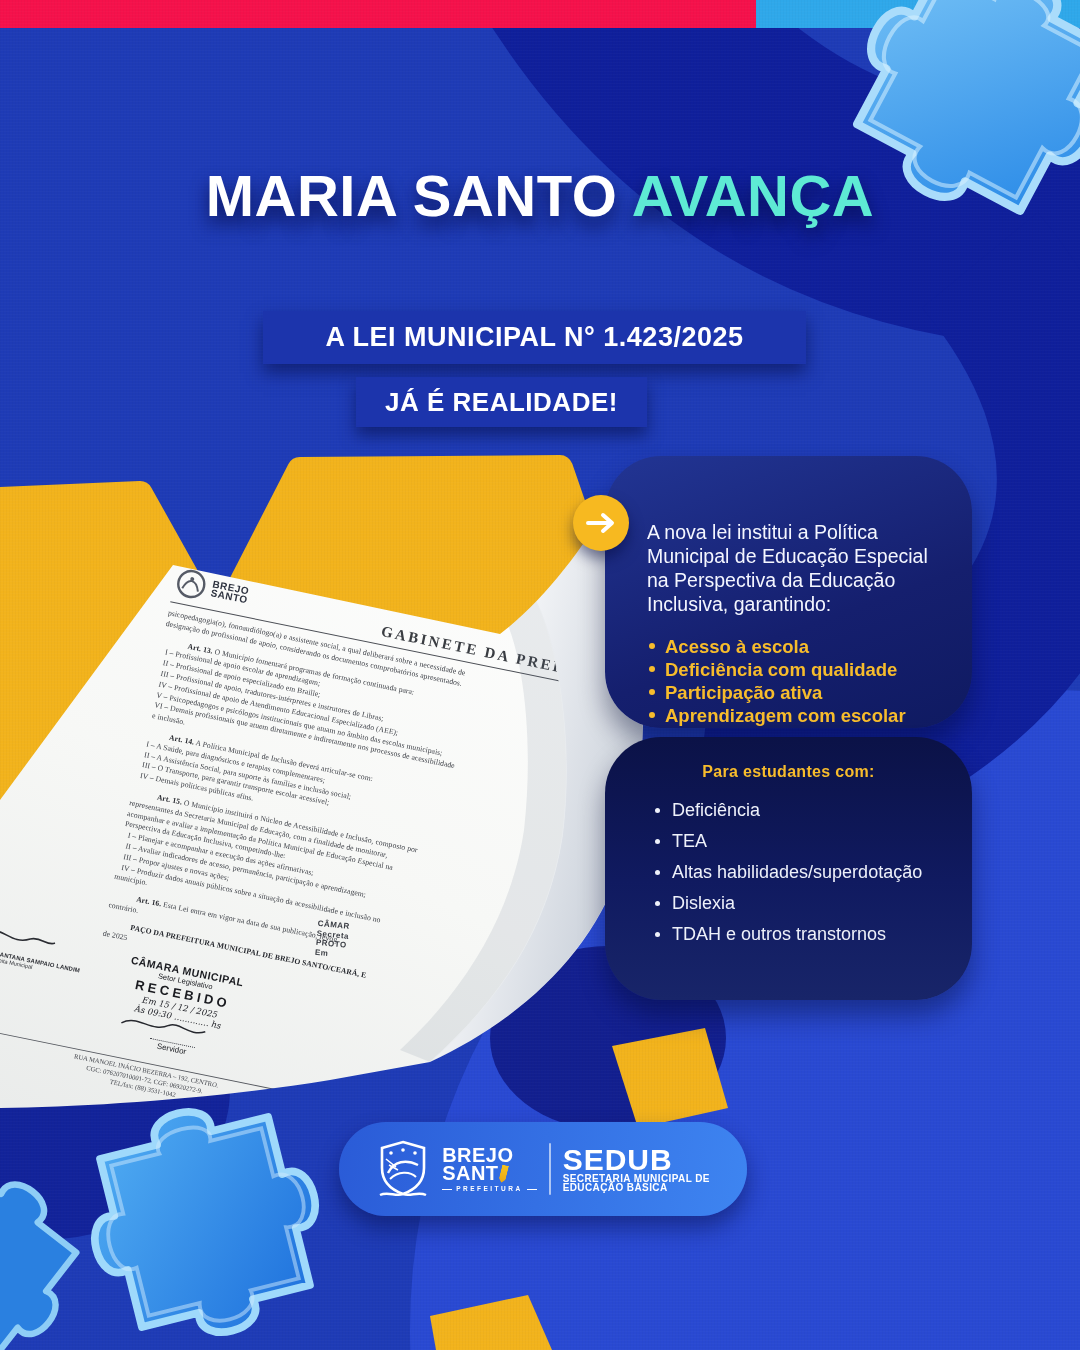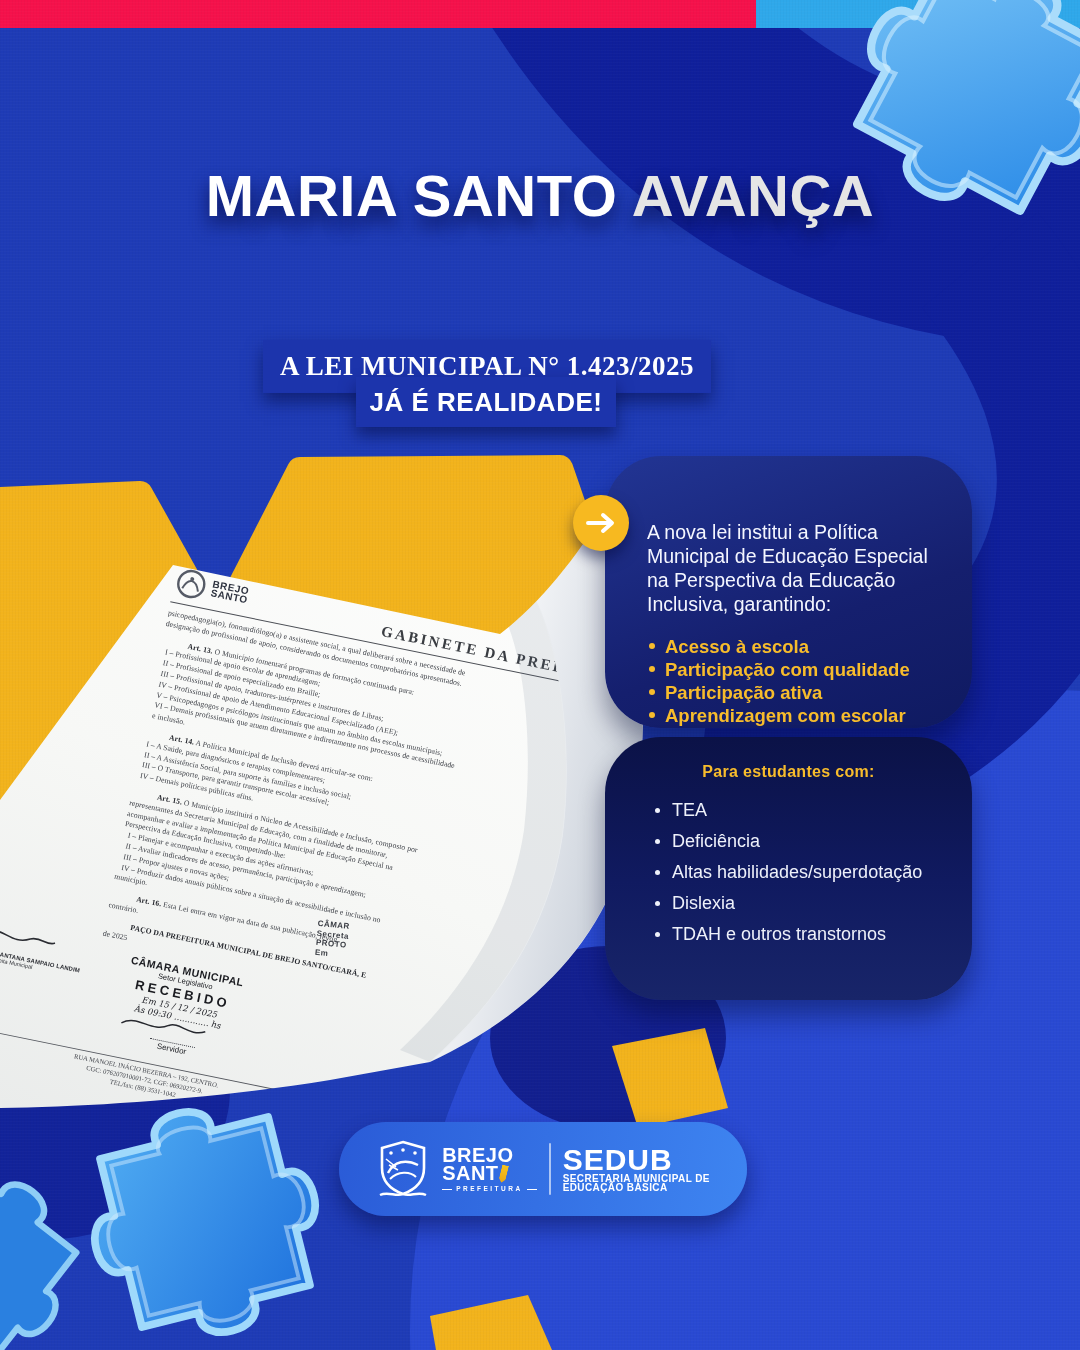--- a/index.html
+++ b/index.html
@@ -45,27 +45,27 @@
   .stamp2{position:absolute;left:210px;top:318px;transform:rotate(-6deg);
     font-size:8px;line-height:9.5px;font-weight:bold;letter-spacing:.5px;color:#3a3d44;}
   .docfooter{margin:12px 0 0 -120px;width:380px;text-align:center;
     border-top:1px solid #55585f;padding-top:3px;}
   .docfooter div{font-family:"Liberation Serif",serif;font-size:6.6px;line-height:8.6px;color:#3c3f46;}
   .curl{position:absolute;inset:0;z-index:5;pointer-events:none;}
   
   .title{position:absolute;left:0;top:163px;width:1080px;text-align:center;z-index:6;
     font-weight:bold;font-size:58px;line-height:66px;letter-spacing:.5px;color:#ffffff;
     text-shadow:0 10px 18px rgba(6,11,70,.8);}
-  .title .yel{color:#e5e5e5;}
+  .title .yel{color:#5eead4;}
   
   .badge{position:absolute;background:#1c34ac;color:#fff;font-weight:bold;z-index:6;
     display:flex;align-items:center;justify-content:center;
     box-shadow:0 9px 16px rgba(4,9,60,.5);}
-  .badge-law{left:263px;top:340px;width:448px;height:53px;font-size:27px;letter-spacing:.5px;font-family:Liberation Serif, serif;}
-  .badge-reality{left:356px;top:377px;width:260px;height:50px;font-size:26px;letter-spacing:.5px;}
+  .badge-law{left:263px;top:311px;width:543px;height:53px;font-size:27px;letter-spacing:.5px;}
+  .badge-reality{left:356px;top:377px;width:291px;height:50px;font-size:26px;letter-spacing:.5px;}
   
   .panel{position:absolute;left:605px;width:367px;border-radius:56px;z-index:7;
     box-shadow:0 16px 26px rgba(3,7,45,.4);}
   .panel1{top:456px;height:272px;
     background:linear-gradient(160deg,#223594 0%,#151f6e 60%,#0f1a61 100%);}
   .panel1 .para{padding:44px 24px 0 42px;color:#f4f6ff;font-size:19.5px;line-height:24px;}
   .ulist{list-style:none;margin:10px 0 0 0;padding:0 0 0 44px;}
   .ulist li{position:relative;padding-left:16px;font-weight:bold;color:#f7bc2c;
     font-size:18.5px;line-height:23px;}
   .ulist li .dot{position:absolute;left:0;top:8px;width:6px;height:6px;border-radius:50%;background:#f7bc2c;}
@@ -220,31 +220,31 @@
     <div><span>MARIA SANTO</span> <span class="yel">AVANÇA</span></div>
   </div>
 
   <div class="badge badge-law">A LEI MUNICIPAL N° 1.423/2025</div>
   <div class="badge badge-reality">JÁ É REALIDADE!</div>
 
   <section class="panel panel1">
     <p class="para">A nova lei institui a Política Municipal de Educação Especial na Perspectiva da Educação Inclusiva, garantindo:</p>
     <ul class="ulist">
       <li><span class="dot"></span><span>Acesso à escola</span></li>
-      <li><span class="dot"></span><span>Participação com qualidade</span></li>
+      <li><span class="dot"></span><span>Deficiência com qualidade</span></li>
       <li><span class="dot"></span><span>Participação ativa</span></li>
       <li><span class="dot"></span><span>Aprendizagem com escolar</span></li>
     </ul>
   </section>
 
   <section class="panel panel2">
     <h3>Para estudantes com:</h3>
     <ul class="slist">
+      <li><span class="dot"></span><span>Deficiência</span></li>
       <li><span class="dot"></span><span>TEA</span></li>
-      <li><span class="dot"></span><span>Deficiência</span></li>
       <li><span class="dot"></span><span>Altas habilidades/superdotação</span></li>
       <li><span class="dot"></span><span>Dislexia</span></li>
       <li><span class="dot"></span><span>TDAH e outros transtornos</span></li>
     </ul>
   </section>
 
   <div class="arrow-circle">
     <svg width="30" height="22" viewBox="0 0 30 22">
       <path d="M2,11 H25 M17,3 L26,11 L17,19" fill="none" stroke="#ffffff" stroke-width="4" stroke-linecap="round" stroke-linejoin="round"></path>
     </svg>

